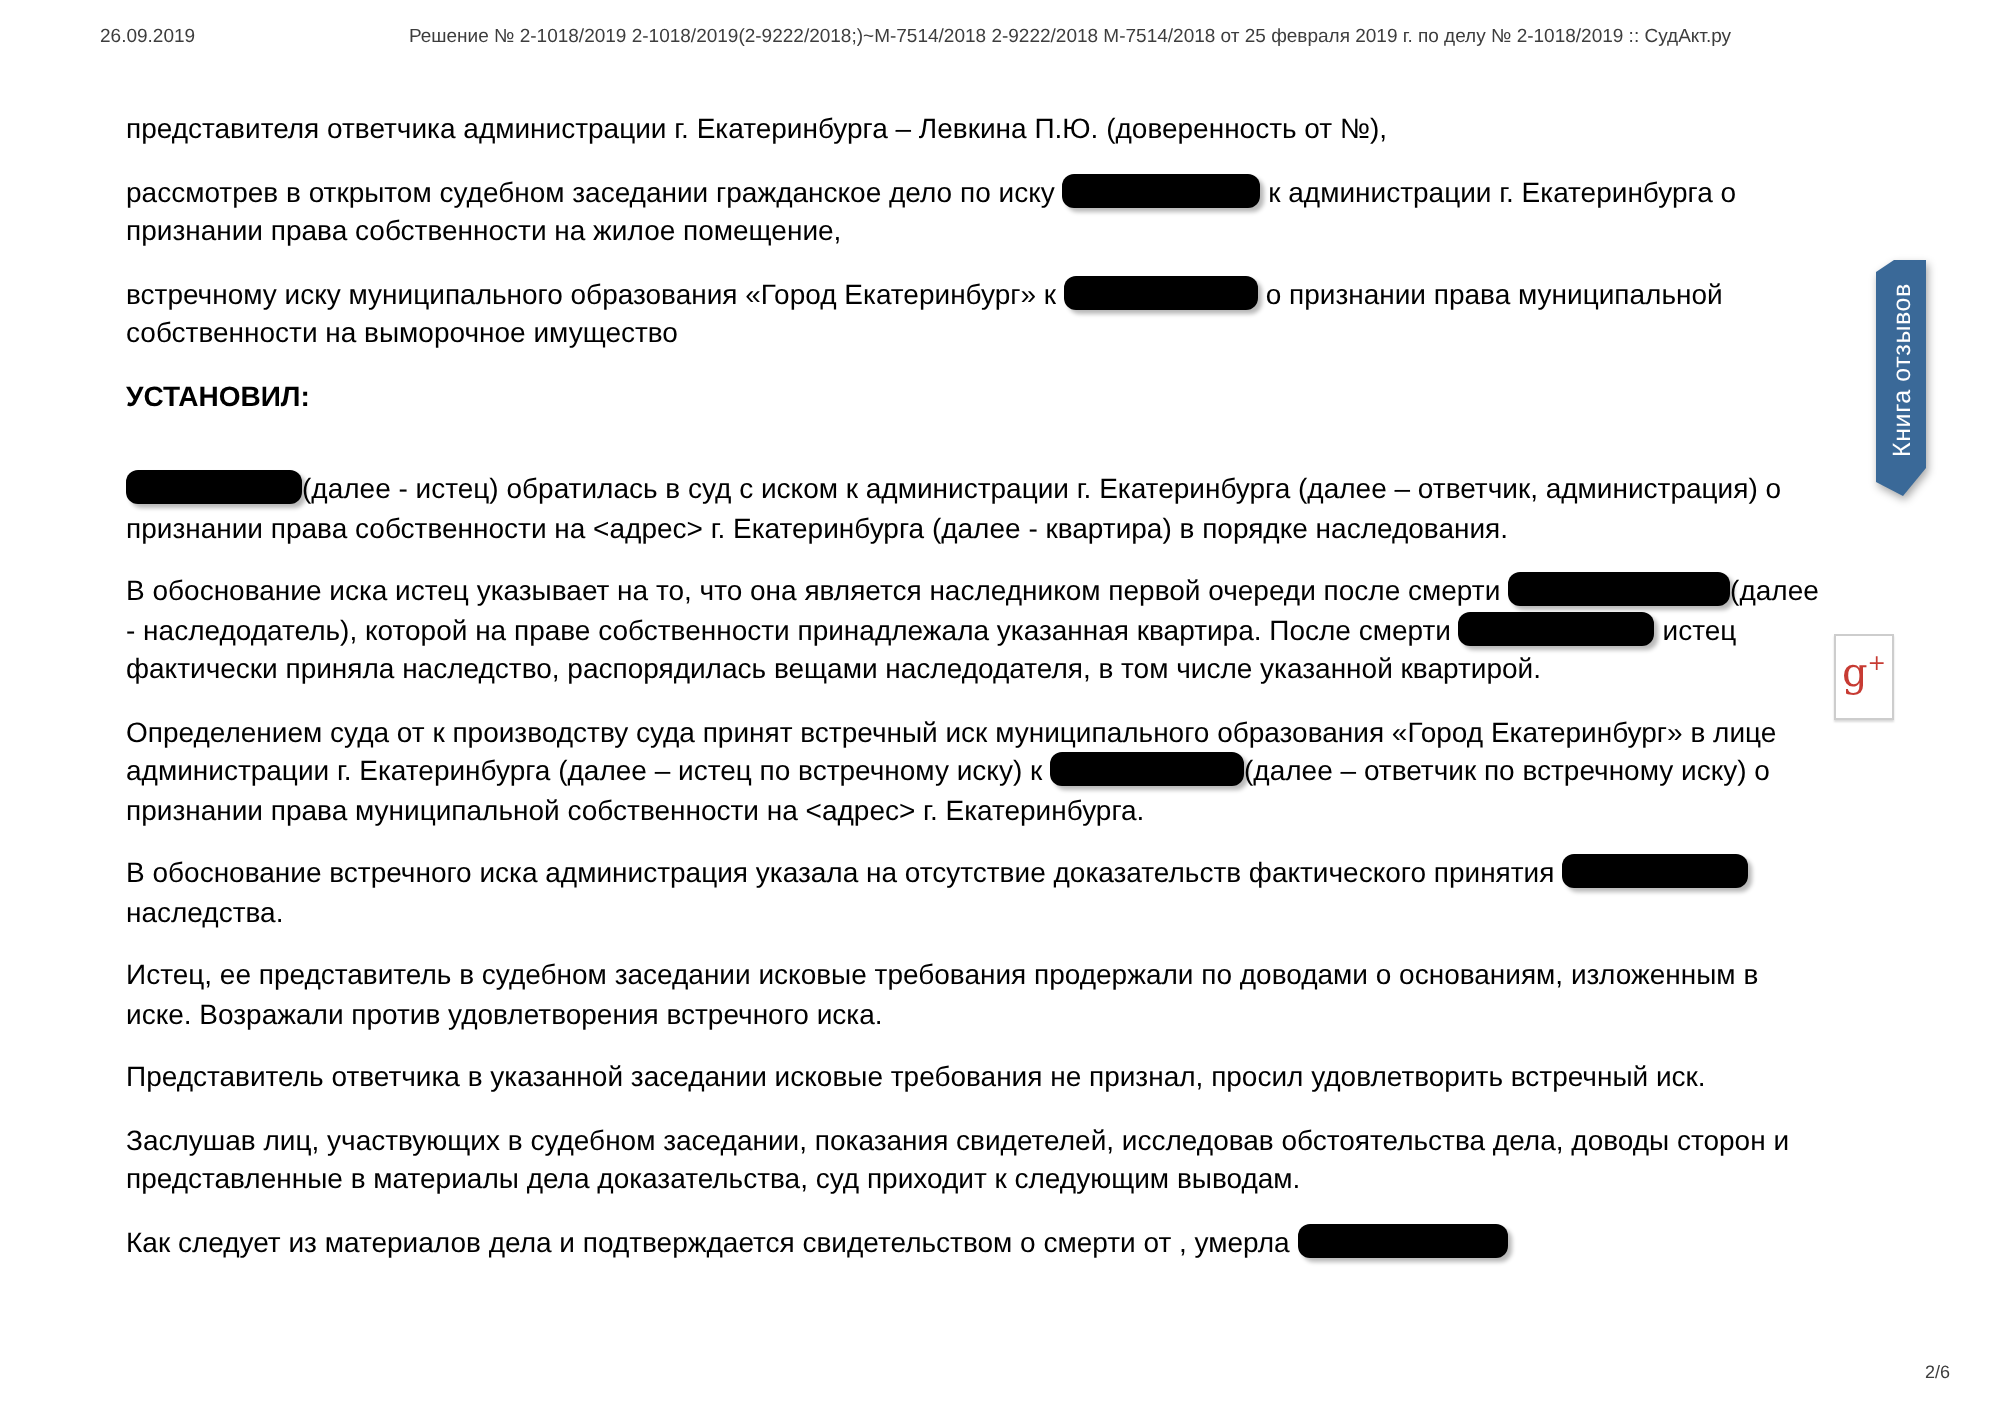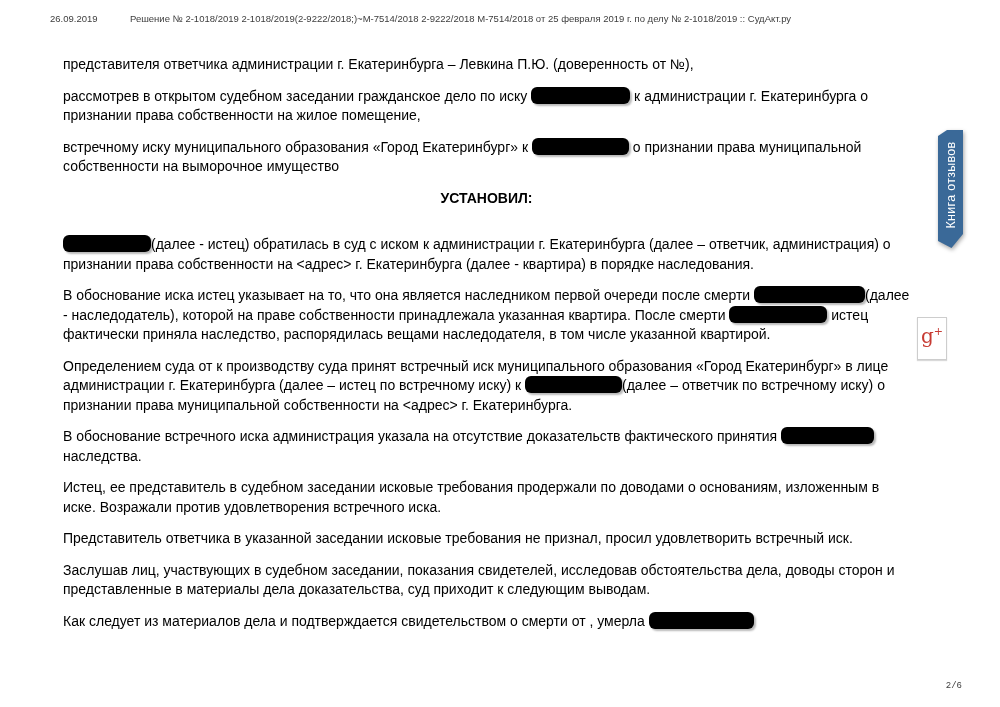--- a/index.html
+++ b/index.html
@@ -5,28 +5,28 @@
   html,body{margin:0;padding:0;}
   body{
     width:1000px;height:707px;position:relative;overflow:hidden;
     background:#ffffff;
     font-family:"Liberation Sans","DejaVu Sans",sans-serif;
     -webkit-font-smoothing:antialiased;
   }
   
   .print-header{position:absolute;top:13px;left:0;right:0;height:12px;color:#3d3d3d;margin-left:20px;}
   .print-date{position:absolute;left:30px;top:0;font-size:9.5px;white-space:nowrap;}
-  .print-title{position:absolute;left:110px;right:60px;top:0;font-size:9.5px;white-space:nowrap;overflow:hidden;}
+  .print-title{position:absolute;left:110px;right:60px;top:0;font-size:9.5px;text-align:center;white-space:nowrap;overflow:hidden;}
   
   .content{
     position:absolute;top:38px;left:63px;right:90px;
     font-size:14px;line-height:19.5px;color:#000;margin-top:17px;
   }
   .para{margin:0 0 12px 0;}
-  .para.heading{font-weight:bold;text-align:center;margin:12px 0 27px 0;}
+  .para.heading{font-weight:bold;margin:12px 0 27px 0;}
   .redaction{
     display:inline-block;height:17px;border-radius:6px;
     vertical-align:-3px;
     box-shadow:2px 2px 2px rgba(0,0,0,0.28);
   }
   
   .feedback-tab{
     position:absolute;left:938px;top:130px;width:25px;height:118px;
     filter:drop-shadow(1px 2px 2px rgba(0,0,0,0.35));
     cursor:pointer;
@@ -47,21 +47,21 @@
     box-shadow:0 1px 1px rgba(0,0,0,0.15);
     text-align:center;cursor:pointer;
   }
   .gplus .g{
     font-family:"DejaVu Serif",serif;font-size:20px;line-height:24px;display:inline-block;margin-top:2px;
   }
   .gplus .g sup{font-size:11px;vertical-align:8px;margin-left:0px;}
   
   .print-footer{position:absolute;left:0;right:0;top:681px;height:12px;font-size:9px;color:#3d3d3d;}
   .print-url{position:absolute;left:10px;top:0;max-width:935px;white-space:nowrap;overflow:hidden;}
-  .page-indicator{position:absolute;right:38px;top:0;font-family:Liberation Mono, monospace;}
+  .page-indicator{position:absolute;right:25px;top:0;}
 </style>
 </head>
 <body>
 
 <div class="print-header">
   <span class="print-date">26.09.2019</span>
   <div class="print-title">Решение № 2-1018/2019 2-1018/2019(2-9222/2018;)~М-7514/2018 2-9222/2018 М-7514/2018 от 25 февраля 2019 г. по делу № 2-1018/2019 :: СудАкт.ру</div>
 </div>
 
 <div class="content" id="doc-content">

